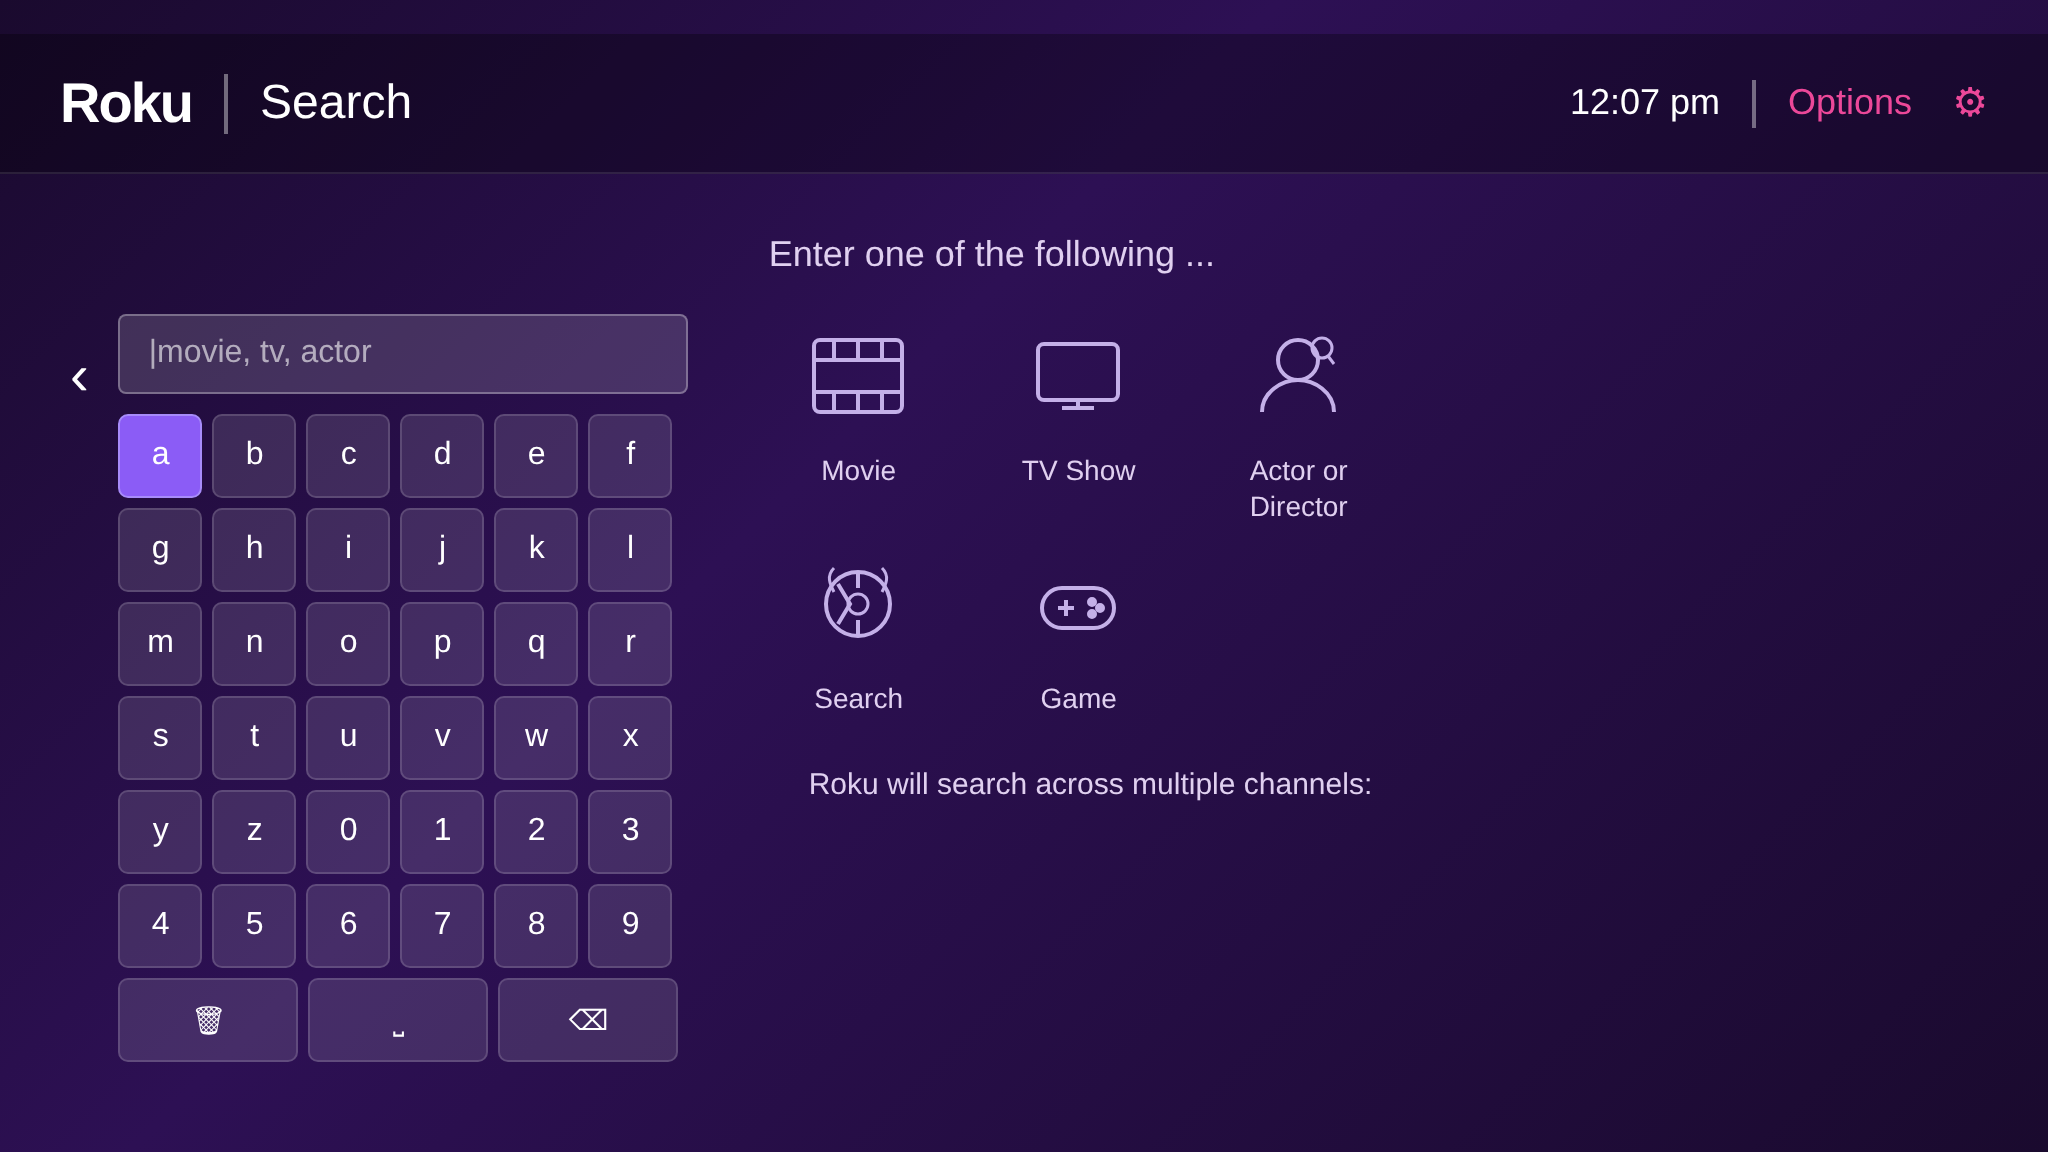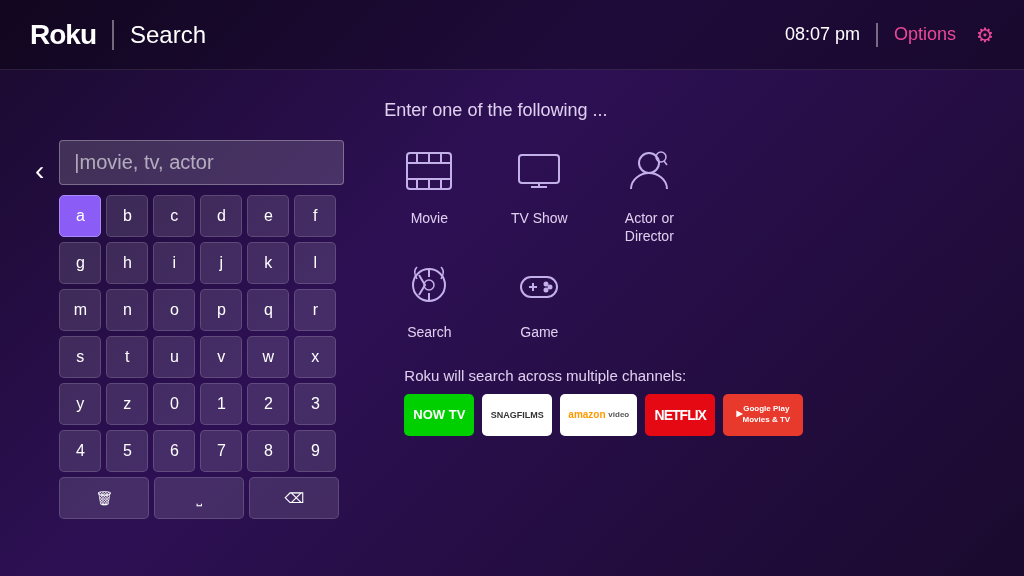--- a/index.html
+++ b/index.html
@@ -15,20 +15,21 @@
     }
 
     
     .header {
       display: flex;
       justify-content: space-between;
       padding: 0 30px;
       height: 70px;
       background: rgba(0,0,0,0.3);
       border-bottom: 1px solid rgba(255,255,255,0.1);
+      margin-top: 17px;
     }
 
     .header-left {
       display: flex;
       align-items: center;
       gap: 16px;
     }
 
     .roku-logo {
       font-size: 28px;
@@ -107,21 +108,21 @@
       display: flex;
       flex-direction: column;
       gap: 6px;
     }
 
     .search-input-box {
       background: rgba(255,255,255,0.15);
       border: 1px solid rgba(255,255,255,0.3);
       border-radius: 4px;
       padding: 10px 14px;
-      font-size: 20px;
+      font-size: 16px;
       color: rgba(255,255,255,0.6);
       width: 285px;
       margin-bottom: 4px;
     }
 
     .keyboard {
       display: flex;
       flex-direction: column;
       gap: 5px;
     }
@@ -289,21 +290,21 @@
 </head>
 <body>
 
 <div class="header">
   <div class="header-left">
     <div class="roku-logo">Roku</div>
     <div class="header-divider"></div>
     <div class="header-title">Search</div>
   </div>
   <div class="header-right">
-    <div class="header-time">08:07 pm</div>
+    <div class="header-time">12:07 pm</div>
     <div class="header-divider2"></div>
     <div class="options-btn">
       <span>Options</span>
       <span class="gear-icon">⚙</span>
     </div>
   </div>
 </div>
 
 <div class="main">
 
@@ -462,27 +463,16 @@
             </svg>
           </div>
           <span class="category-label">Game</span>
         </div>
 
       </div>
     </div>
 
     <div class="channels-section">
       <div class="channels-title">Roku will search across multiple channels:</div>
-      <div class="channel-logos">
-        <div class="channel-logo ch-nowtv">NOW TV</div>
-        <div class="channel-logo ch-snag" style="font-size:9px;">SNAGFILMS</div>
-        <div class="channel-logo ch-amazon" style="color:#222;">
-          <span style="font-size:10px; color:#f90; font-weight:bold;">amazon</span>&nbsp;<span style="font-size:8px; color:#555;">video</span>
-        </div>
-        <div class="channel-logo ch-netflix">NETFLIX</div>
-        <div class="channel-logo ch-google" style="font-size:8px; padding:4px; line-height:1.3; text-align:center; width:80px;">
-          <span>▶</span> Google Play<br>Movies &amp; TV
-        </div>
-      </div>
     </div>
   </div>
 
 </div>
 
 </body></html>

